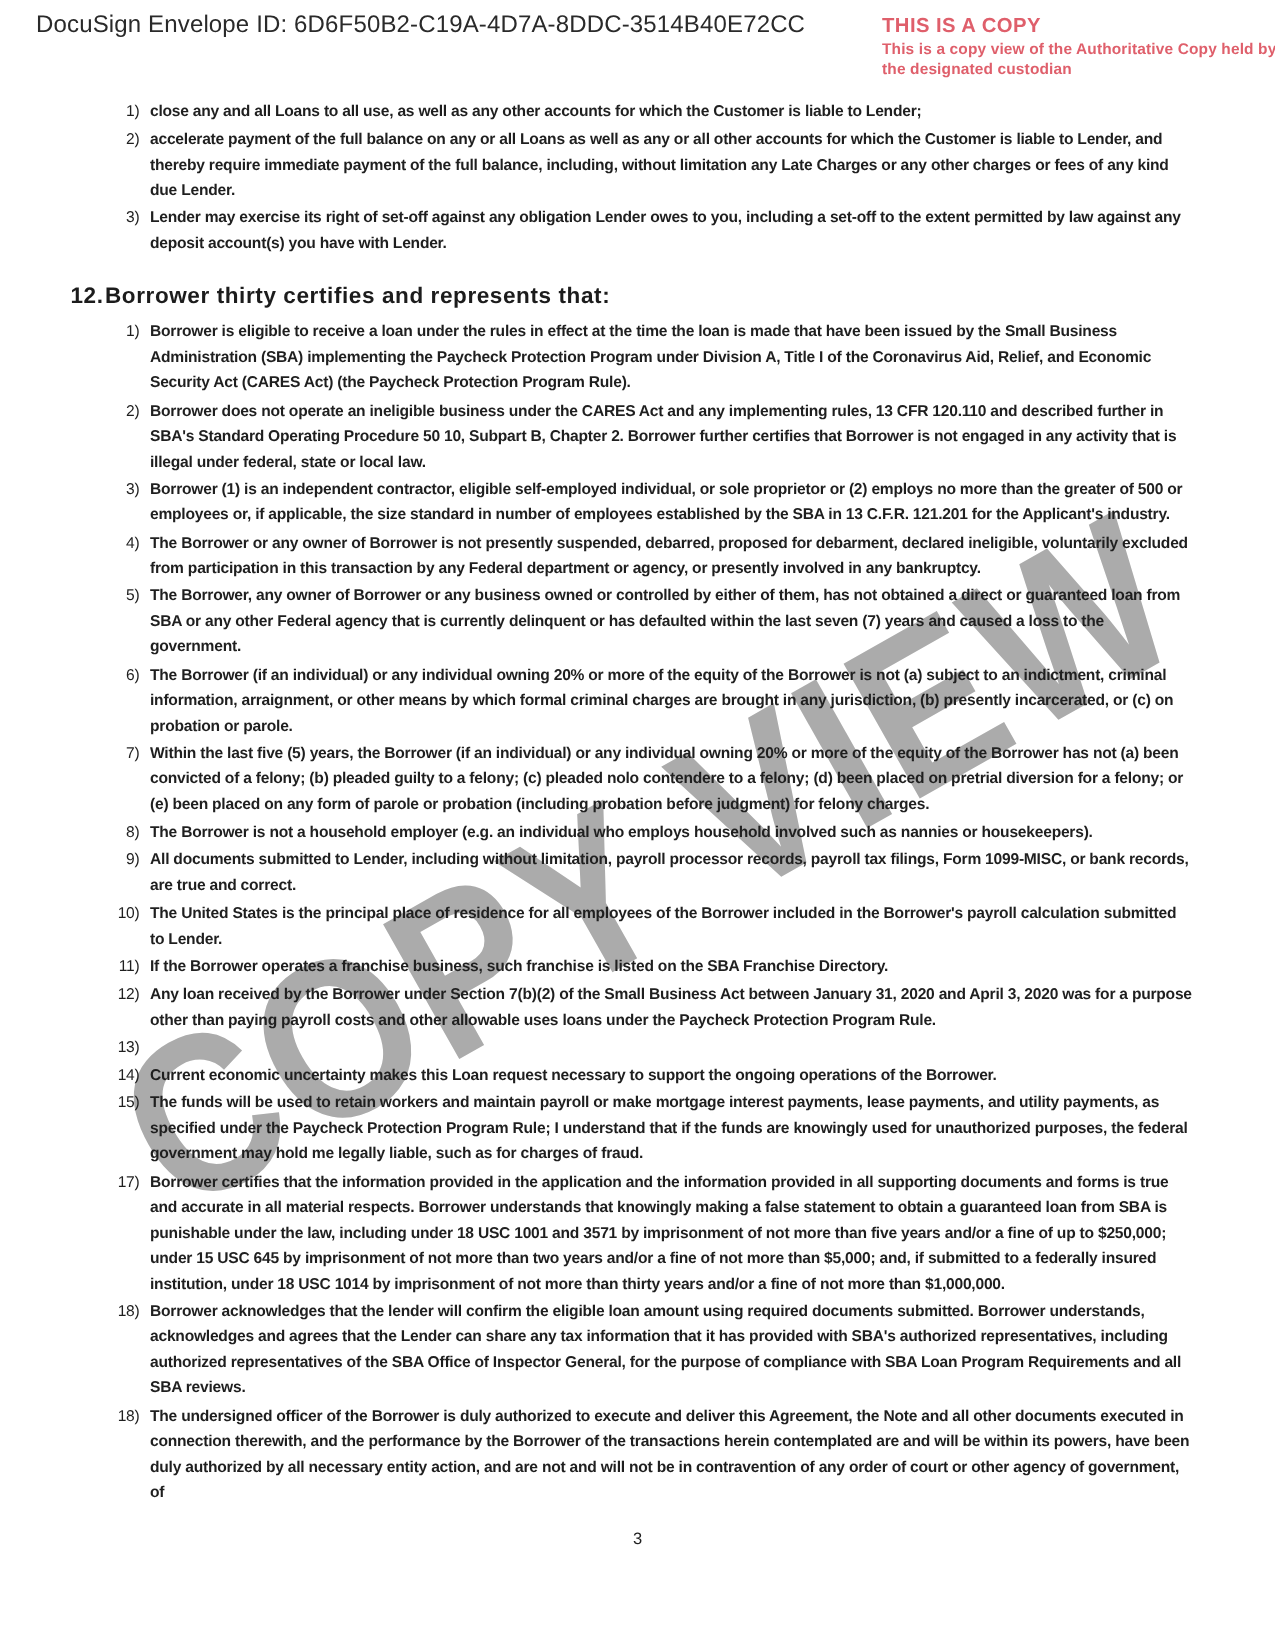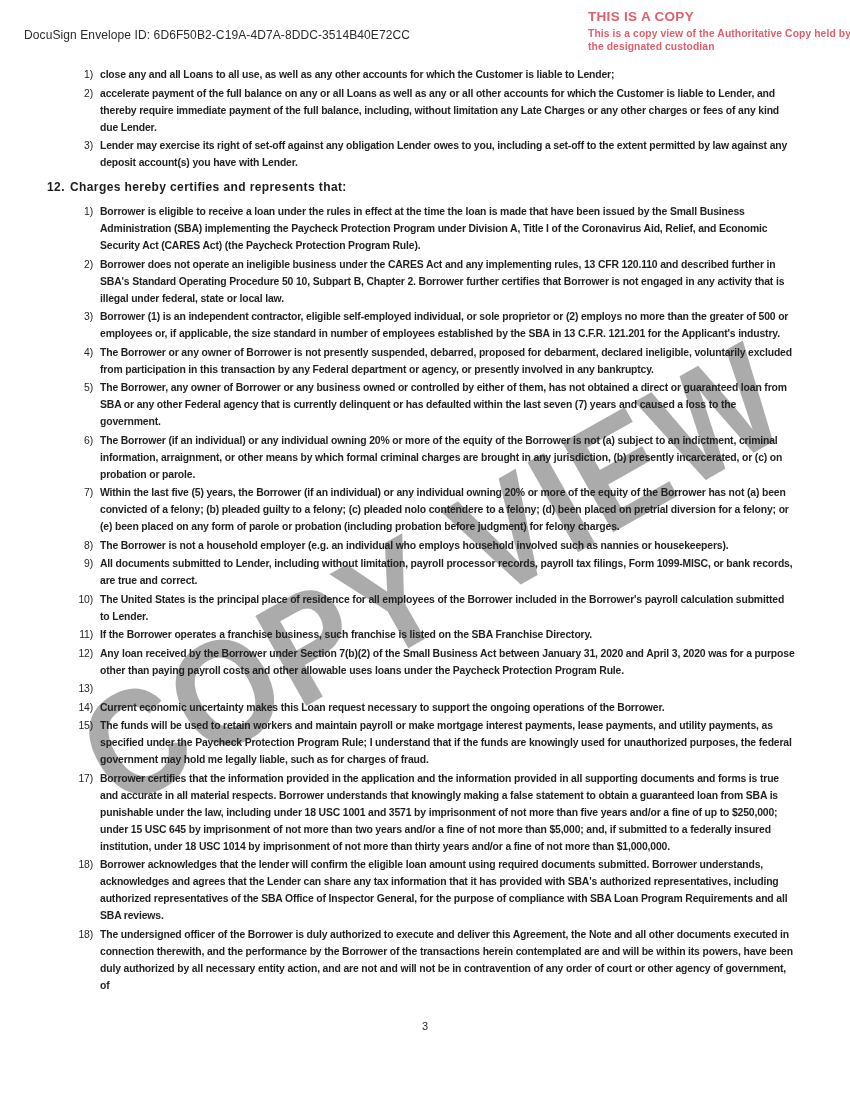--- a/index.html
+++ b/index.html
@@ -10,22 +10,22 @@
     -webkit-font-smoothing: antialiased;
   }
   .page {
     position: relative;
     width: 850px; height: 1100px;
     background: #ffffff;
     overflow: hidden;
   }
   
   .envelope-id {
-    position: absolute; left: 24px; top: 28px;
-    font-size: 12px; color: #2a2a2a; letter-spacing: 0.1px;
+    position: absolute; left: 24px; top: 8px;
+    font-size: 16px; color: #2a2a2a; letter-spacing: 0.1px;
   }
   .copy-banner {
     position: absolute; left: 588px; top: 9px; width: 268px;
     color: #df5f6b;
   }
   .copy-title {
     font-size: 13.5px; font-weight: bold; letter-spacing: 0.3px;
     margin-bottom: 3px;
   }
   .copy-subtitle {
@@ -53,22 +53,22 @@
   .num-item { display: flex; margin-bottom: 1.5px; }
   .num-item .num {
     width: 30px; min-width: 30px; text-align: right;
     margin-left: 63px;
   }
   .num-item .txt {
     margin-left: 7px; width: 695px; font-weight: bold;
   }
   .section-heading {
     display: flex;
-    margin: 8px 0 7px 47px;
-    font-size: 12px; font-weight: bold; letter-spacing: 0.4px;
+    margin: 18px 0 7px 47px;
+    font-size: 15px; font-weight: bold; letter-spacing: 0.4px;
     line-height: 17px; color: #1c1c1c;
   }
   .section-heading .sec-num { width: 23px; min-width: 23px; }
   .page-number {
     position: absolute; left: 0; top: 1020px; width: 850px;
     text-align: center; font-size: 11px; color: #1f1f1f; z-index: 1;
   }
 </style>
 </head>
 <body>
@@ -99,21 +99,21 @@
         </li>
 
         <li class="num-item">
           <span class="num">3)</span>
           <span class="txt">Lender may exercise its right of set-off against any obligation Lender owes to you, including a set-off to the extent permitted by law against any deposit account(s) you have with Lender.</span>
         </li>
       </ol>
 
     <div class="section-heading">
       <span class="sec-num">12.</span>
-      <span>Charges hereby certifies and represents that:</span>
+      <span>Borrower thirty certifies and represents that:</span>
     </div>
 
     <ol class="num-list">
 
         <li class="num-item">
           <span class="num">1)</span>
           <span class="txt">Borrower is eligible to receive a loan under the rules in effect at the time the loan is made that have been issued by the Small Business Administration (SBA) implementing the Paycheck Protection Program under Division A, Title I of the Coronavirus Aid, Relief, and Economic Security Act (CARES Act) (the Paycheck Protection Program Rule).</span>
         </li>
 
         <li class="num-item">

